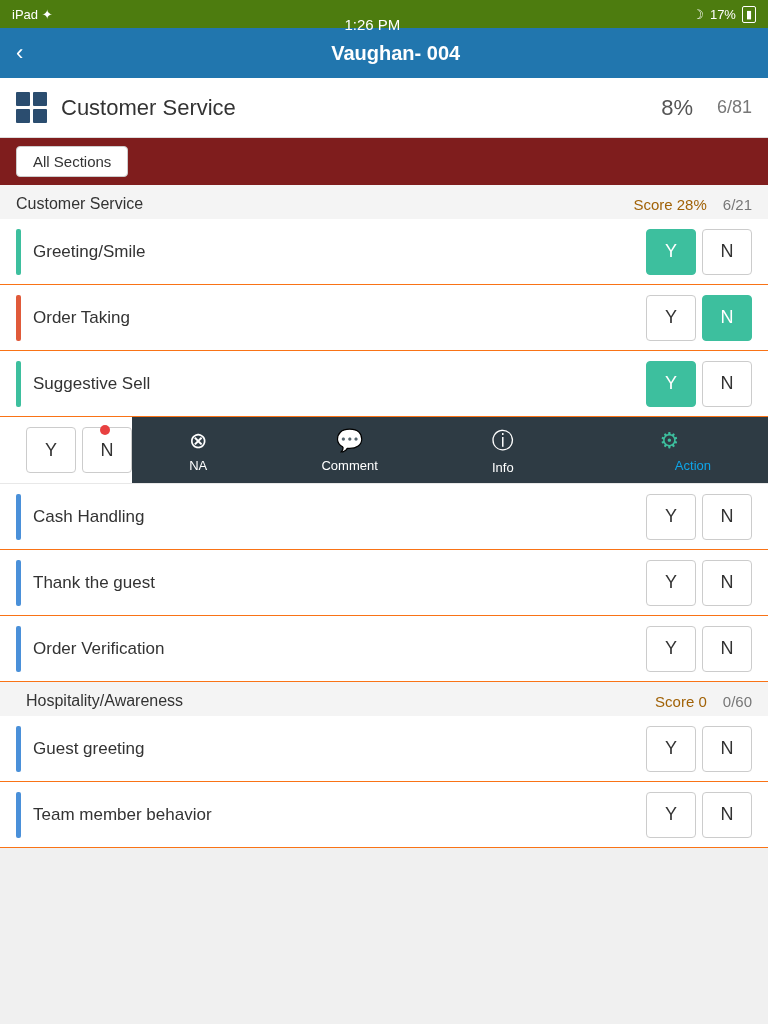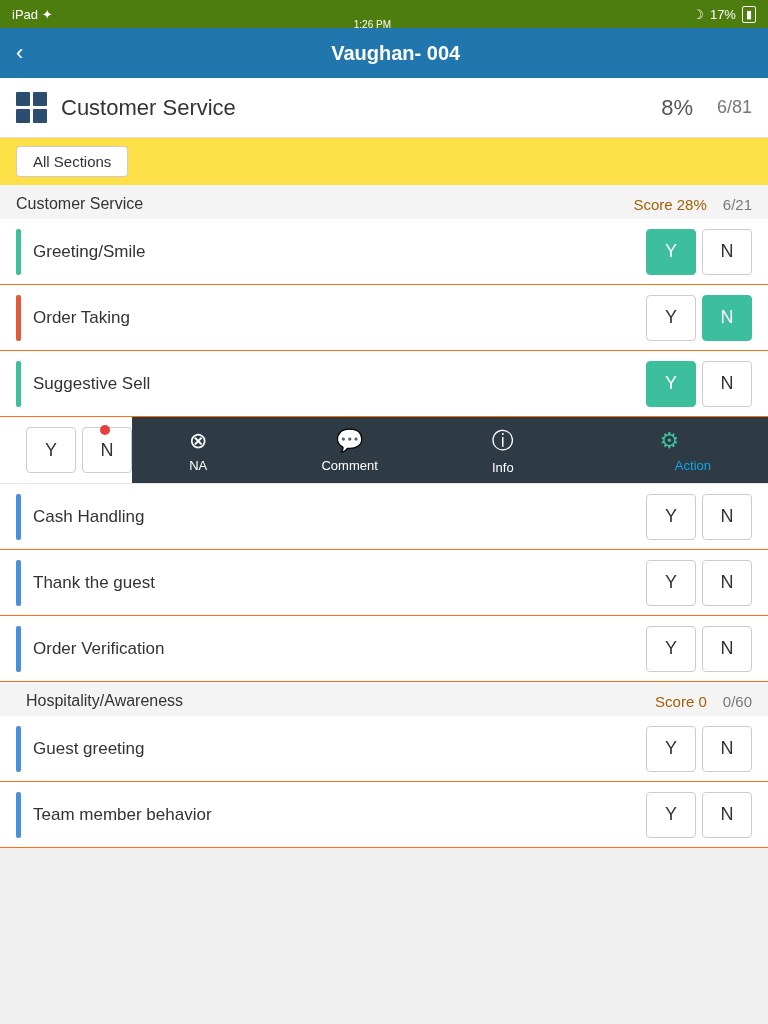--- a/index.html
+++ b/index.html
@@ -16,21 +16,21 @@
       background: #4d7c0f;
       color: white;
       display: flex;
       justify-content: space-between;
       align-items: center;
       padding: 4px 12px;
       height: 28px;
       font-size: 13px;
     }
     .status-left { display: flex; align-items: center; gap: 6px; }
-    .status-center { font-size: 10px; font-weight: 500; margin-top: 20px; }
+    .status-center { font-size: 15px; font-weight: 500; margin-top: 20px; }
     .status-right { display: flex; align-items: center; gap: 6px; font-size: 13px; }
 
     
     .header {
       background: #2176AE;
       color: white;
       display: flex;
       align-items: center;
       padding: 8px 16px;
       height: 50px;
@@ -79,21 +79,21 @@
       color: #555;
       margin-right: 24px;
     }
     .app-fraction {
       font-size: 18px;
       color: #777;
     }
 
     
     .sections-row {
-      background: #fde047;
+      background: #7f1d1d;
       padding: 8px 16px;
     }
     .sections-btn {
       border: 1px solid #ccc;
       background: white;
       padding: 6px 16px;
       font-size: 15px;
       color: #333;
       border-radius: 4px;
       cursor: pointer;

